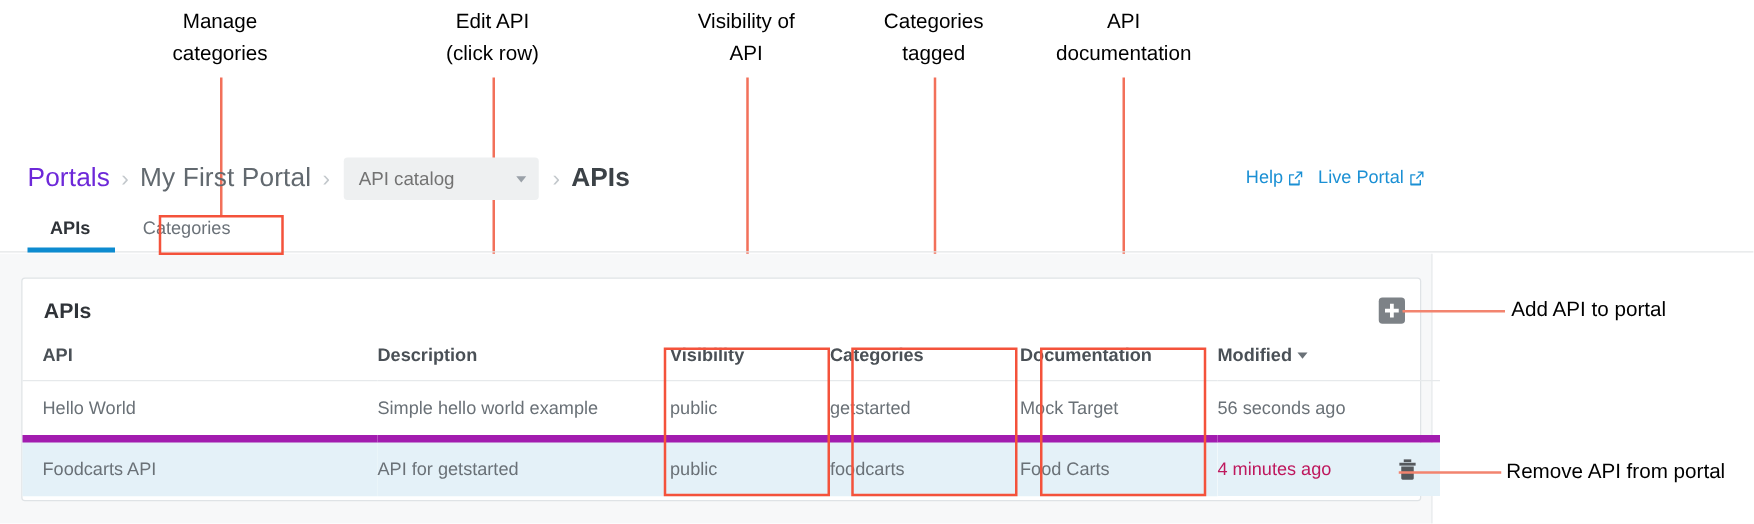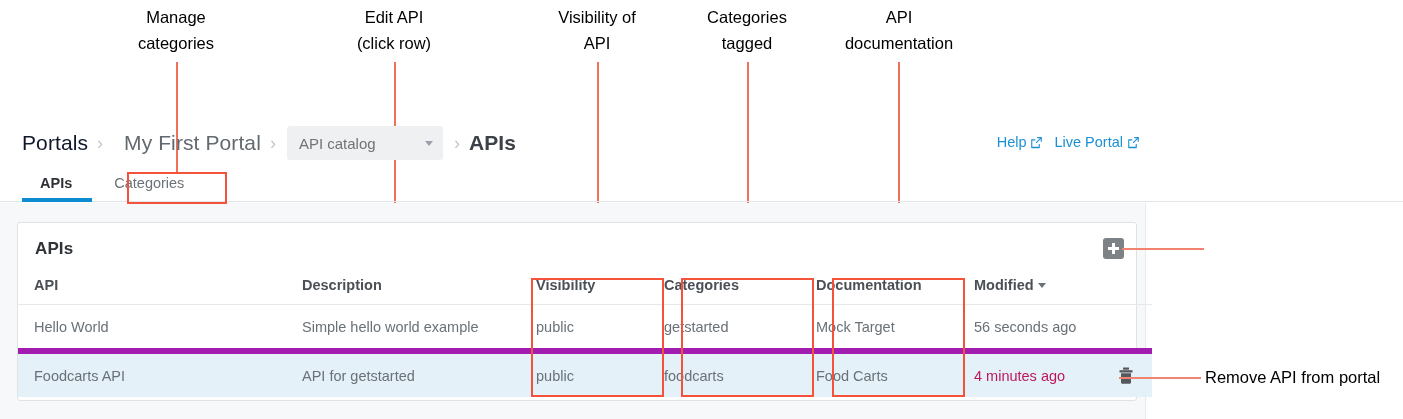--- a/index.html
+++ b/index.html
@@ -62,27 +62,26 @@
     position: absolute;
     left: 22px;
     top: 14px;
     display: flex;
     align-items: center;
     height: 34px;
     font-size: 21px;
     color: #8a9199;
   }
   .bc-item {
-    color: #0f172a;
+    color: #6d28d9;
     font-weight: 400;
     letter-spacing: 0.1px;
   }
   .bc-item.dark {
     color: #62696f;
-    margin-left: 12px;
   }
   .bc-item.current {
     color: #3c4247;
     font-weight: 700;
     font-size: 21px;
   }
   .bc-sep {
     color: #c3c8cc;
     margin: 0 9px;
     font-size: 18px;
@@ -398,17 +397,18 @@
       </table>
     </div>
   </div>
 
   <div class="redbox" style="left:127px; top:172px; width:100px; height:32px;"></div>
   <div class="redbox" style="left:531px; top:278px; width:133px; height:119px;"></div>
   <div class="redbox" style="left:681px; top:278px; width:133px; height:119px;"></div>
   <div class="redbox" style="left:832px; top:278px; width:133px; height:119px;"></div>
 
   <div class="hline" style="left:1122px; top:248px; width:82px;"></div>
+  <div class="anno-label left-aligned" style="left:1209px; top:235px;">Add API to portal</div>
 
   <div class="hline" style="left:1119px; top:377px; width:82px;"></div>
   <div class="anno-label left-aligned" style="left:1205px; top:364px;">Remove API from portal</div>
 
 </div>
 
 </body></html>

